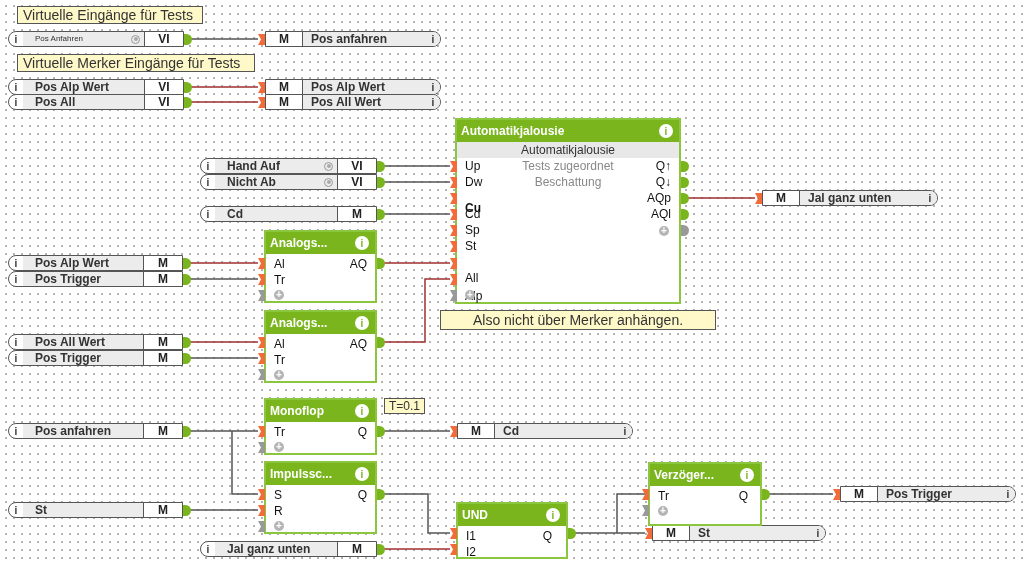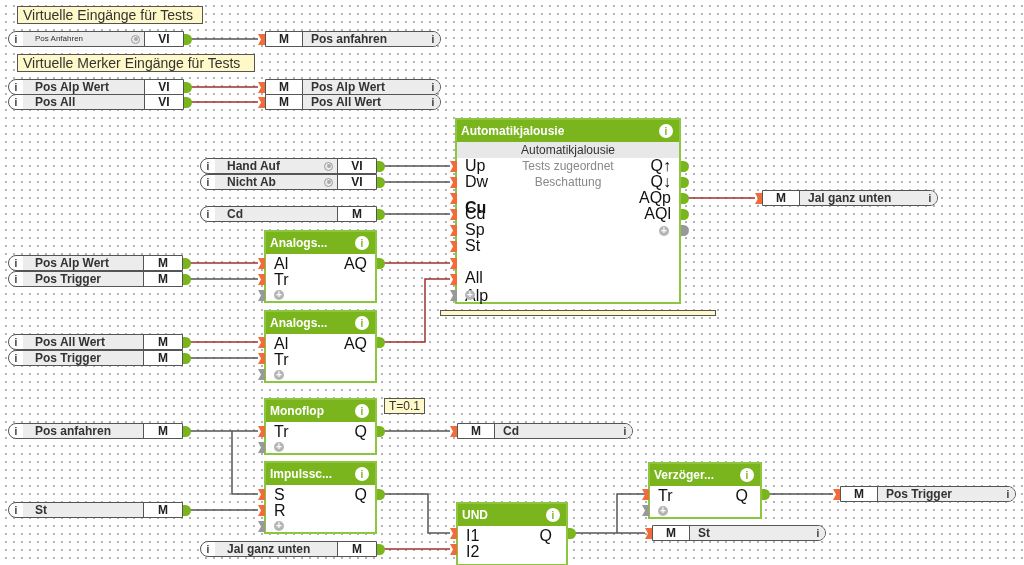--- a/index.html
+++ b/index.html
@@ -32,21 +32,21 @@
   
   .dst { height:16px; display:flex; box-sizing:border-box; border:1px solid #555; border-radius:0 9px 9px 0; background:#fff; font-weight:bold; font-size:12px; }
   .dst .type { width:36px; text-align:center; line-height:14px; border-right:1px solid #555; color:#222; }
   .dst .lbl { flex:1; background:#ececec; padding-left:8px; line-height:14px; color:#333; white-space:nowrap; overflow:hidden; }
   .dst .info { width:14px; display:flex; align-items:center; justify-content:center; font-size:10px; color:#333; background:#ececec; border-radius:0 8px 8px 0; }
 
   
   .block { border:2px solid #8cc63f; background:#fff; box-sizing:border-box; }
   .block .hdr { background:#7ab51d; color:#fff; font-weight:bold; font-size:12px; height:22px; display:flex; align-items:center; justify-content:space-between; padding:0 6px 0 4px; }
   .block .hdr .iico { width:14px; height:14px; border-radius:50%; background:#fff; color:#7ab51d; font-size:10px; display:flex; align-items:center; justify-content:center; font-weight:bold; }
-  .pin { position:absolute; font-size:16px; color:#111; line-height:16px; }
+  .pin { position:absolute; font-size:12px; color:#111; line-height:16px; }
   .plus { width:10px; height:10px; border-radius:50%; background:#b5b5b5; color:#fff; font-size:10px; line-height:10px; text-align:center; font-weight:bold; }
 
   .in-port { position:absolute; width:7px; height:11px; background:#f26b3a; z-index:3; clip-path:polygon(0 0,100% 0,100% 100%,0 100%,3px 50%); }
   .in-port.grey { background:#999; }
   .out-port { position:absolute; width:8px; height:11px; background:#7ab51d; border-radius:0 6px 6px 0; z-index:3; }
   .out-port.grey { background:#999; }
 
   .sub { background:#e8e8e8; color:#333; font-size:12px; text-align:center; height:16px; line-height:16px; }
   .state { color:#888; font-size:12px; text-align:center; line-height:16px; }
 </style>
@@ -76,20 +76,21 @@
     <path d="M383 549 H450" stroke="#a03030"></path>
     <path d="M572 533 H645" stroke="#555"></path>
     <path d="M617 533 V494 H645" stroke="#555"></path>
     <path d="M766 494 H833" stroke="#555"></path>
   </g>
 </svg>
 
 <div class="abs comment" style="left:17px;top:6px;width:186px;">Virtuelle Eingänge für Tests</div>
 <div class="abs comment" style="left:17px;top:54px;width:238px;">Virtuelle Merker Eingänge für Tests</div>
 <div class="abs comment multi" style="left:440px;top:310px;width:276px;">
+  <div>Also nicht über Merker anhängen.</div>
 </div>
 
 <div class="abs src" style="left:8px;top:31px;width:176px;">
   <span class="info">i</span>
   <span class="lbl small">
       <span>Pos Anfahren</span>
       <span class="radio"></span>
     </span>
   <span class="type" style="width:38px;">VI</span>
 </div>
@@ -331,35 +332,35 @@
   <div class="pin" style="left:8px;top:24px;">S</div>
   <div class="pin" style="left:8px;top:40px;">R</div>
   <div class="pin" style="right:8px;top:24px;">Q</div>
   <div class="plus abs" style="left:8px;top:58px;">+</div>
 </div>
 <div class="in-port abs" style="left:258px;top:489px;"></div>
 <div class="in-port abs" style="left:258px;top:505px;"></div>
 <div class="in-port grey abs" style="left:258px;top:521px;"></div>
 <div class="out-port abs" style="left:377px;top:489px;"></div>
 
-<div class="abs block" style="left:456px;top:502px;width:112px;height:64px;">
+<div class="abs block" style="left:456px;top:502px;width:112px;height:57px;">
   <div class="hdr">
       <span>UND</span>
       <span class="iico">i</span>
     </div>
   <div class="pin" style="left:8px;top:24px;">I1</div>
   <div class="pin" style="left:8px;top:40px;">I2</div>
   <div class="pin" style="right:14px;top:24px;">Q</div>
 </div>
 <div class="in-port abs" style="left:450px;top:528px;"></div>
 <div class="in-port abs" style="left:450px;top:544px;"></div>
 <div class="out-port abs" style="left:568px;top:528px;"></div>
 
 <div class="abs param" style="left:648px;top:446px;margin-top:38px;">D=T=0.1</div>
-<div class="abs block" style="left:648px;top:462px;width:114px;height:57px;">
+<div class="abs block" style="left:648px;top:462px;width:114px;height:64px;">
   <div class="hdr">
       <span>Verzöger...</span>
       <span class="iico">i</span>
     </div>
   <div class="pin" style="left:8px;top:24px;">Tr</div>
   <div class="pin" style="right:12px;top:24px;">Q</div>
   <div class="plus abs" style="left:8px;top:42px;">+</div>
 </div>
 <div class="in-port abs" style="left:642px;top:489px;"></div>
 <div class="in-port grey abs" style="left:642px;top:505px;"></div>

